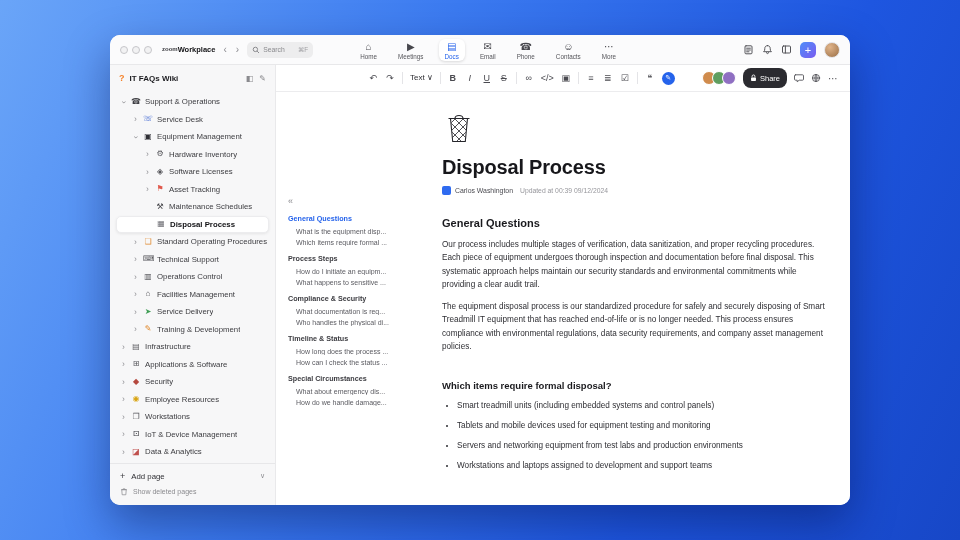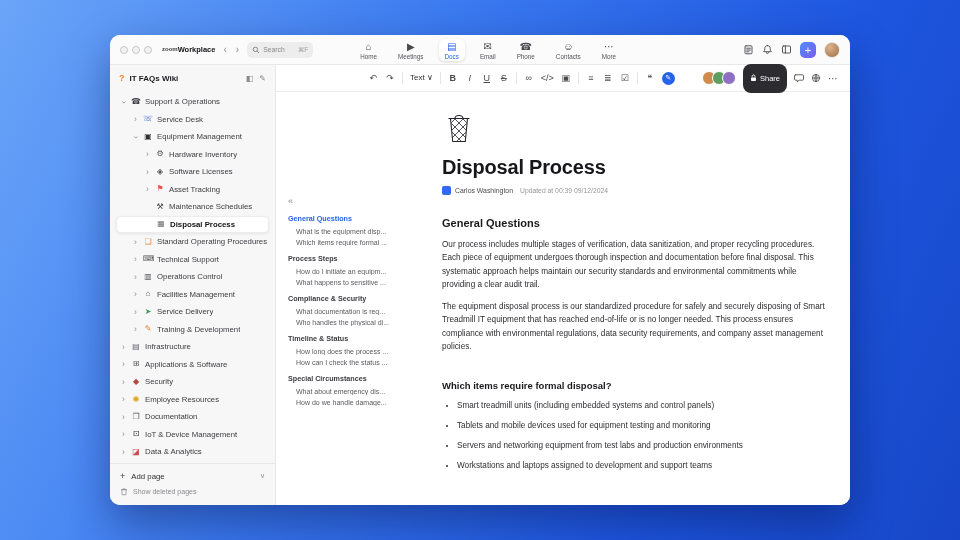--- a/index.html
+++ b/index.html
@@ -79,21 +79,21 @@
   .tbtn { font-size:9px; color:#4a4a50; min-width:10px; text-align:center; line-height:1; }
   .tbtn.drop { font-size:8px; color:#2e2e33; }
   .tbtn.fb { font-weight:700; } .tbtn.fi { font-style:italic; }
   .tbtn.fu { text-decoration:underline; } .tbtn.fs { text-decoration:line-through; }
   .tdivider { width:1px; height:12px; background:#e4e4e7; display:inline-block; }
   .ai-circle { width:13px; height:13px; border-radius:50%; background:#2563eb; color:#fff;
     font-size:7px; display:flex; align-items:center; justify-content:center; }
   .right-tools { margin-left:auto; display:flex; align-items:center; gap:7px; }
   .avatars { display:flex; padding-left:4px; }
   .av { width:14px; height:14px; border-radius:50%; border:1.5px solid #fff; margin-left:-4px; }
-  .share-btn { height:29px; border-radius:8px; background:#2b2b30; color:#fff;
+  .share-btn { height:20px; border-radius:8px; background:#2b2b30; color:#fff;
     display:flex; align-items:center; gap:3px; padding:0 7px; font-size:7.5px; }
   .gicon { display:flex; align-items:center; color:#55555a; font-size:10px; }
   .gicon svg { stroke:#55555a; fill:none; stroke-width:0.9; stroke-linecap:round; }
   
   .doc-body { flex:1; min-height:0; display:flex; }
   .outline { width:150px; flex:none; padding:104px 4px 0 12px; }
   .collapse-icon { font-size:9px; color:#8a8a8e; margin-bottom:7px; }
   .o-row { white-space:nowrap; overflow:hidden; text-overflow:ellipsis; }
   .t-section { font-size:7.2px; font-weight:700; color:#3c3c41; margin:8px 0 2px; }
   .t-section.active { color:#2563eb; }
@@ -293,21 +293,21 @@
             <span class="label">Security</span>
           </div>
           <div class="row lv0 chev-right">
             <span class="chevron"></span>
             <span class="icon" style="color: rgb(217, 165, 20);">◉</span>
             <span class="label">Employee Resources</span>
           </div>
           <div class="row lv0 chev-right">
             <span class="chevron"></span>
             <span class="icon" style="color: rgb(85, 85, 90);">❐</span>
-            <span class="label">Documentation</span>
+            <span class="label">Workstations</span>
           </div>
           <div class="row lv0 chev-right">
             <span class="chevron"></span>
             <span class="icon" style="color: rgb(47, 47, 52);">⊡</span>
             <span class="label">IoT &amp; Device Management</span>
           </div>
           <div class="row lv0 chev-right">
             <span class="chevron"></span>
             <span class="icon" style="color: rgb(192, 80, 77);">◪</span>
             <span class="label">Data &amp; Analytics</span>

